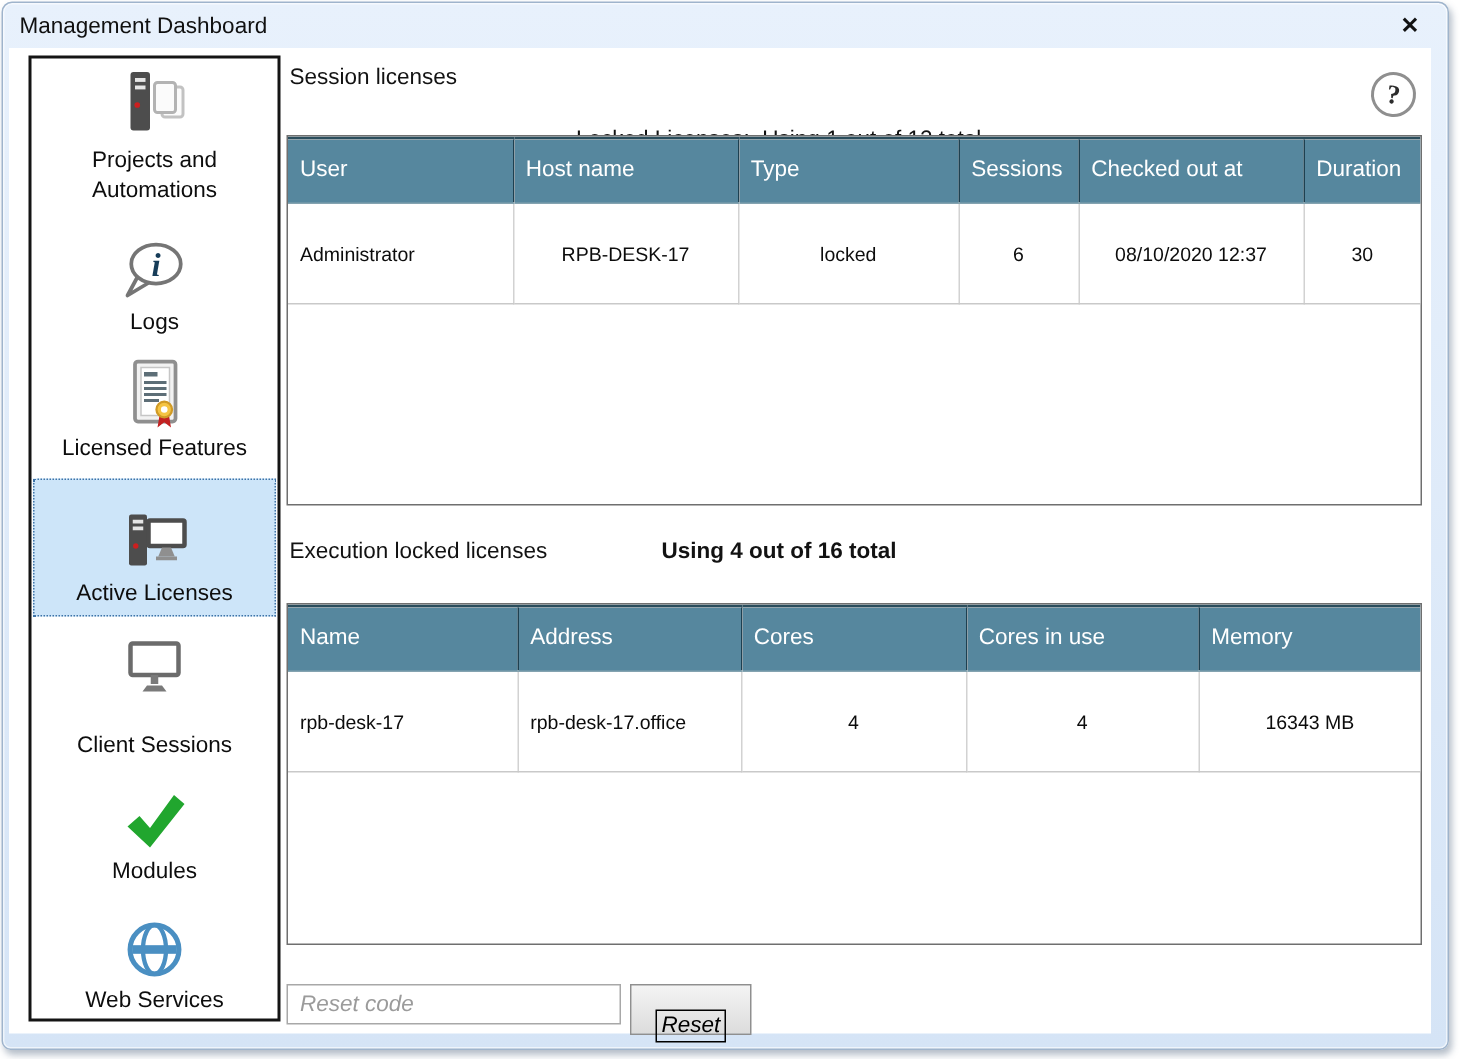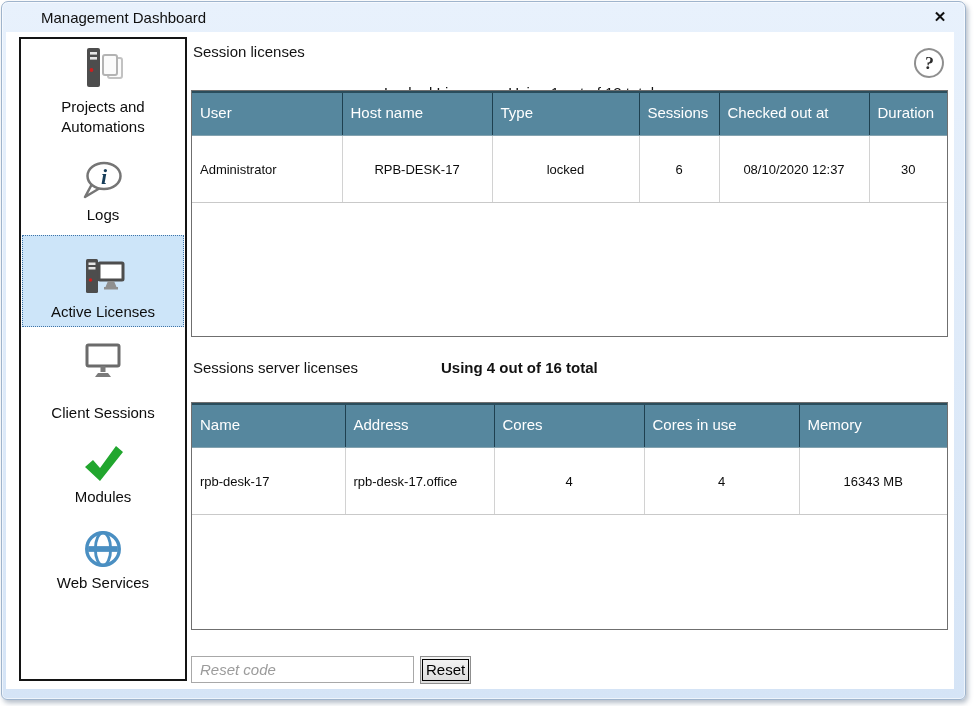--- a/index.html
+++ b/index.html
@@ -9,21 +9,21 @@
     -webkit-font-smoothing:antialiased;
   }
   
   .window{
     position:absolute;left:1px;top:1px;width:963px;height:697px;
     background:linear-gradient(#e8f1fc,#d5e4f6);
     border:1px solid #9fb4cc;border-radius:7px 7px 6px 6px;
     box-shadow:2px 3px 5px rgba(90,110,135,.45), inset 0 0 0 1px rgba(255,255,255,.6);
   }
   .titlebar{position:absolute;left:0;top:0;right:0;height:30px;}
-  .title{position:absolute;left:11px;top:7px;font-size:15px;color:#101010;margin-left:28px;}
+  .title{position:absolute;left:11px;top:7px;font-size:15px;color:#101010;}
   .close{
     position:absolute;right:16px;top:6px;font-size:15px;font-weight:bold;color:#111;
     width:18px;text-align:center;cursor:default;
   }
   .content{
     position:absolute;left:4px;top:30px;right:11px;bottom:10px;
     background:#ffffff;
   }
   
   .sidebar{
@@ -88,21 +88,21 @@
   
   .reset-input{
     position:absolute;left:185px;top:624px;width:223px;height:27px;box-sizing:border-box;
     border:1px solid #a8a8a8;font-size:15px;padding:0 8px;color:#222;outline:none;
     font-family:"Liberation Sans",sans-serif;background:#fff;
   }
   .reset-input::placeholder{color:#9b9b9b;font-style:italic;}
   .reset-btn{
     position:absolute;left:414px;top:624px;height:28px;box-sizing:border-box;
     background:linear-gradient(#f4f4f4,#dcdcdc);border:1px solid #8f8f8f;
-    padding:1px;cursor:default;font-family:"Liberation Sans",sans-serif;
+    padding:16px;cursor:default;font-family:"Liberation Sans",sans-serif;font-style:italic;
   }
   .btn-inner{
     display:block;border:1px solid #000;padding:1px 3px;font-size:15px;color:#000;
     background:transparent;line-height:18px;
   }
 </style>
 </head>
 <body>
 
 <div class="window">
@@ -133,20 +133,37 @@
         <span class="icon">
           <svg width="50" height="48" viewBox="0 0 50 48">
             <path d="M14 28 L7 41 L22 32 Z" fill="#ffffff" stroke="#757575" stroke-width="2.5" stroke-linejoin="round"></path>
             <ellipse cx="26" cy="20" rx="16.5" ry="13" fill="#ffffff" stroke="#757575" stroke-width="2.5"></ellipse>
             <text x="23" y="28" font-size="22" font-style="italic" font-weight="bold" font-family="Liberation Serif, serif" fill="#173d59">i</text>
           </svg>
         </span>
         <span class="nav-label">Logs</span>
       </div>
 
+      <div class="nav-item ni-3">
+        <span class="icon">
+          <svg width="48" height="50" viewBox="0 0 48 50">
+            <rect x="11" y="3" width="27" height="40" rx="2" fill="#f2f2f2" stroke="#8f8f8f" stroke-width="2.5"></rect>
+            <rect x="15" y="7" width="19" height="32" fill="#ffffff" stroke="#c6c6c6" stroke-width="1"></rect>
+            <rect x="17" y="10" width="9" height="3" fill="#5d6e77"></rect>
+            <rect x="17" y="16" width="15" height="2" fill="#5d6e77"></rect>
+            <rect x="17" y="20" width="15" height="2" fill="#5d6e77"></rect>
+            <rect x="17" y="24" width="15" height="2" fill="#5d6e77"></rect>
+            <rect x="17" y="28" width="10" height="2" fill="#5d6e77"></rect>
+            <path d="M28 35 L26 47 L30.5 43.5 L35 47 L33 35 Z" fill="#c32222"></path>
+            <circle cx="30.5" cy="35" r="5.2" fill="#f5c443" stroke="#d09a26" stroke-width="1.5"></circle>
+            <circle cx="30.5" cy="35" r="2.2" fill="#ffffff"></circle>
+          </svg>
+        </span>
+        <span class="nav-label">Licensed Features</span>
+      </div>
 
       <div class="nav-item ni-4 selected">
         <span class="icon">
           <svg width="50" height="46" viewBox="0 0 50 46">
             <rect x="8" y="4" width="12" height="34" rx="1.5" fill="#4d4d4d"></rect>
             <rect x="10.5" y="7.5" width="7" height="2.5" fill="#e6e6e6"></rect>
             <rect x="10.5" y="12" width="7" height="2.5" fill="#e6e6e6"></rect>
             <circle cx="12.5" cy="25" r="1.8" fill="#cc1f1f"></circle>
             <rect x="21" y="8" width="24" height="17" rx="1" fill="#ffffff" stroke="#4d4d4d" stroke-width="3"></rect>
             <path d="M30 26 L36 26 L38.5 32 L27.5 32 Z" fill="#8f8f8f"></path>
@@ -224,21 +241,21 @@
             <td class="ac">RPB-DESK-17</td>
             <td class="ac">locked</td>
             <td class="ac">6</td>
             <td class="ac">08/10/2020 12:37</td>
             <td class="ac">30</td>
           </tr>
         </tbody>
       </table>
     </div>
 
-    <span class="section-label lbl-exec">Sessions server licenses</span>
+    <span class="section-label lbl-exec">Execution locked licenses</span>
     <span class="section-label lbl-exec-usage">Using 4 out of 16 total</span>
 
     <div class="tablebox tb2">
       <table>
         <colgroup>
           <col style="width:153px">
             <col style="width:149px">
             <col style="width:150px">
           <col style="width:155px">
             <col style="width:148px">

